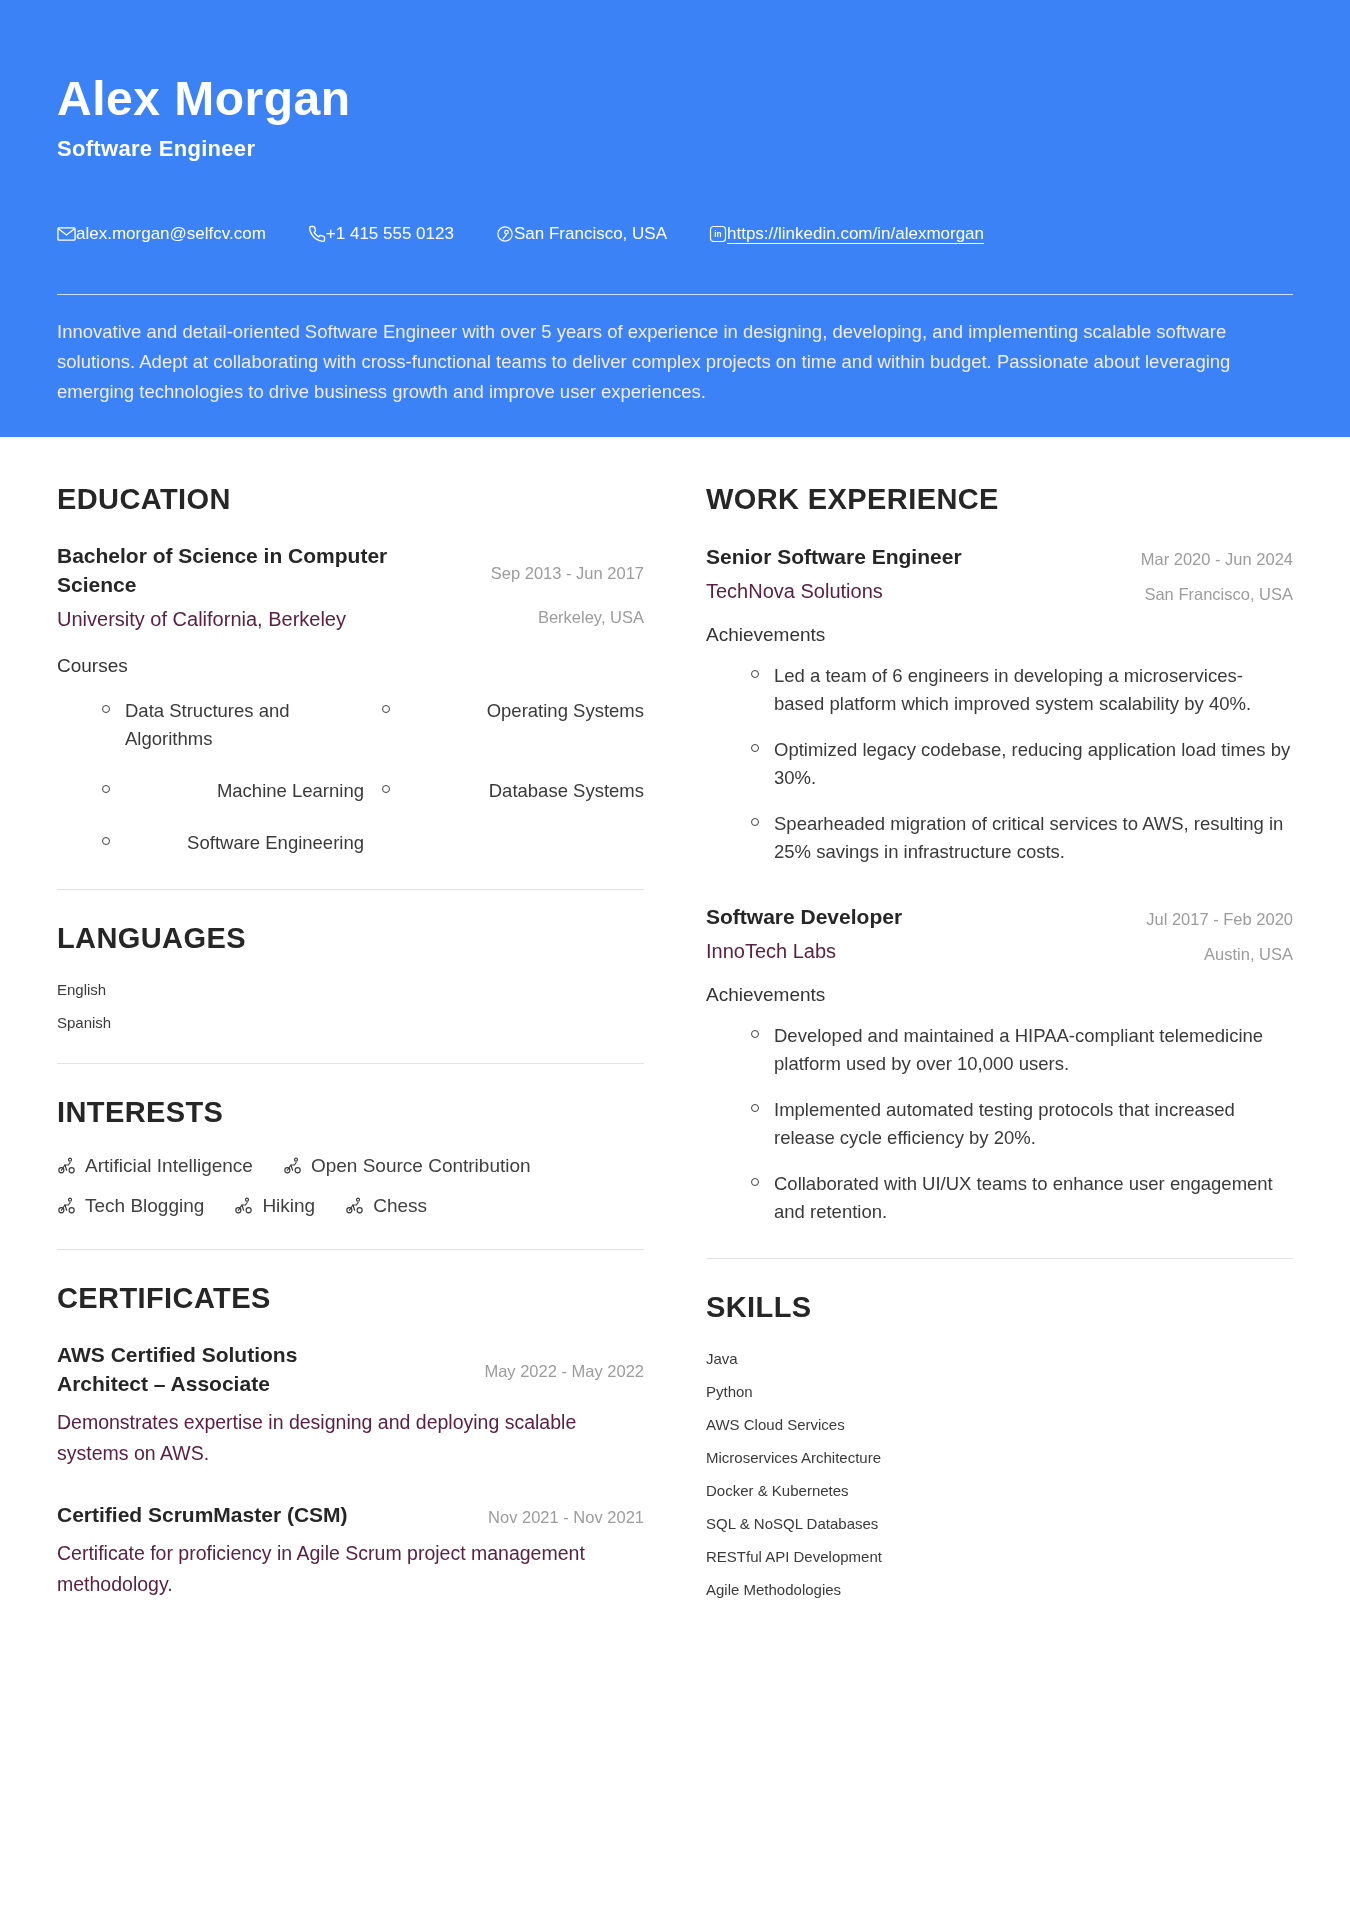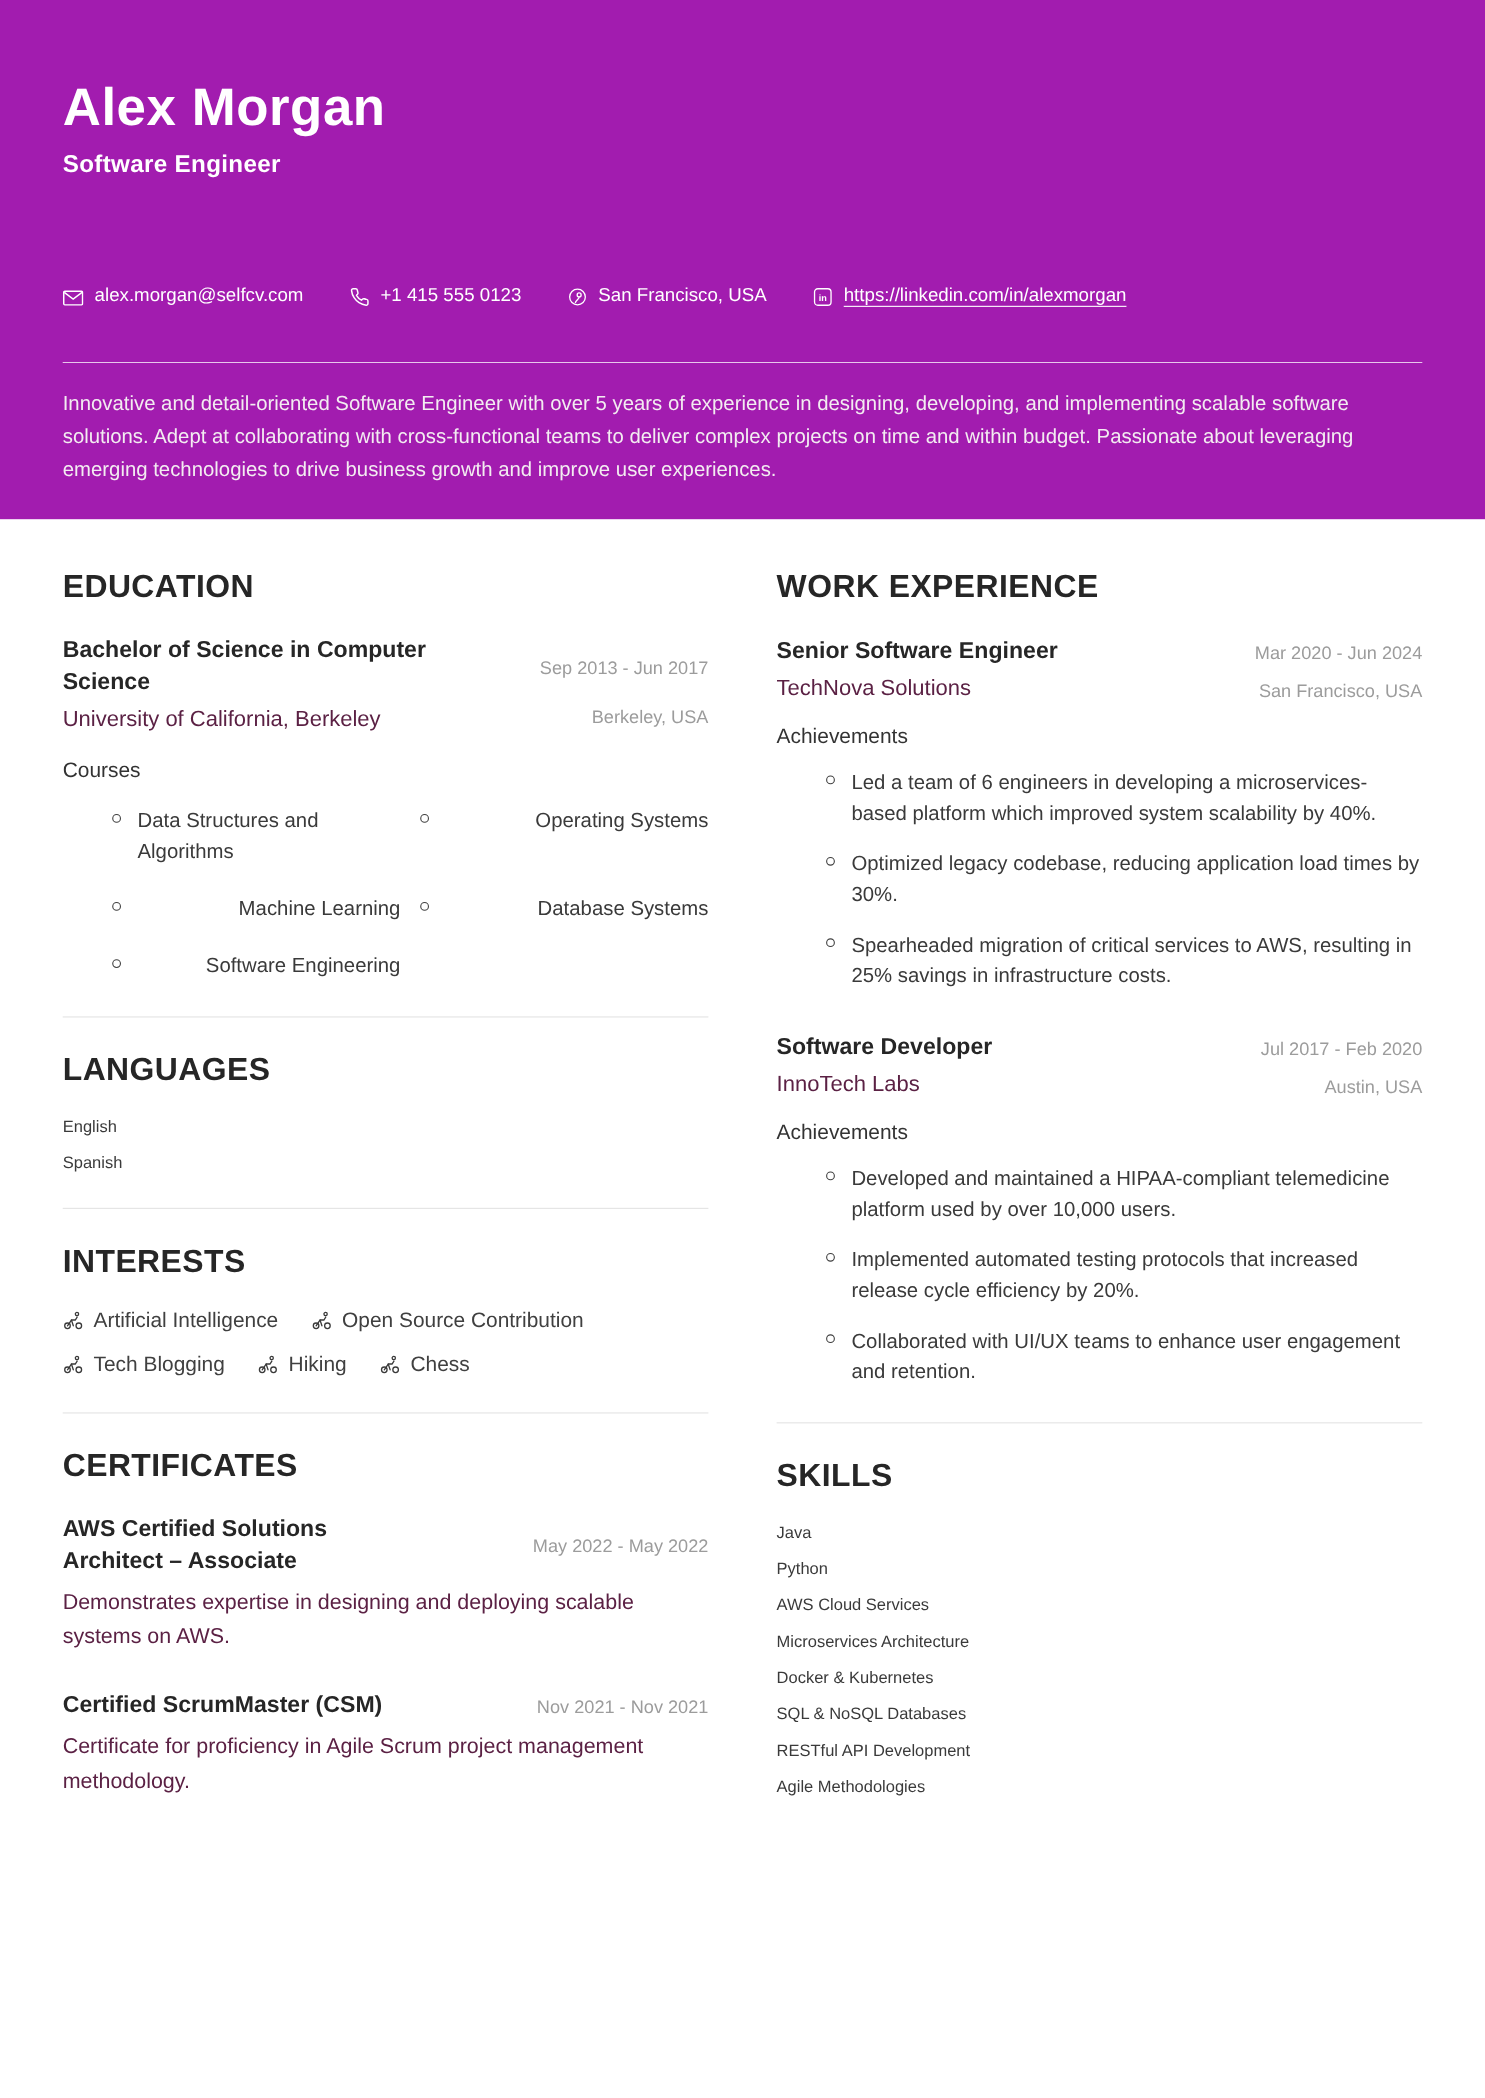--- a/index.html
+++ b/index.html
@@ -5,34 +5,34 @@
   * { margin:0; padding:0; box-sizing:border-box; }
   html,body { background:#ffffff; }
   body {
     width:1350px; min-height:1907px; margin:0 auto;
     font-family:"Liberation Sans","DejaVu Sans",sans-serif;
     color:#3a3a3a;
   }
 
   
   .header {
-    background:#a21caf; color:#ffffff;
+    background:#3b82f6; color:#ffffff;
     padding:72px 57px 30px 57px;
   }
   .name {
     font-size:48px; font-weight:800; letter-spacing:0.5px; line-height:1.12;
   }
   .job-title {
     font-size:22px; font-weight:700; margin-top:10px; letter-spacing:0.3px;
   }
   .contact-row {
     display:flex; align-items:center; gap:42px; margin-top:62px;
     font-size:17px;
   }
-  .contact-item { display:flex; align-items:flex-end; gap:10px; white-space:nowrap;margin-top:35px; }
+  .contact-item { display:flex; align-items:center; white-space:nowrap; }
   .contact-item svg { display:block; }
   .contact-link { text-decoration:underline; text-underline-offset:4px; cursor:pointer; }
   .header-divider {
     border:none; border-top:1px solid rgba(255,255,255,0.75);
     margin-top:50px;
   }
   .summary {
     margin-top:22px; font-size:18.5px; line-height:30px; color:#f3ecf1;
     max-width:1240px;
   }

